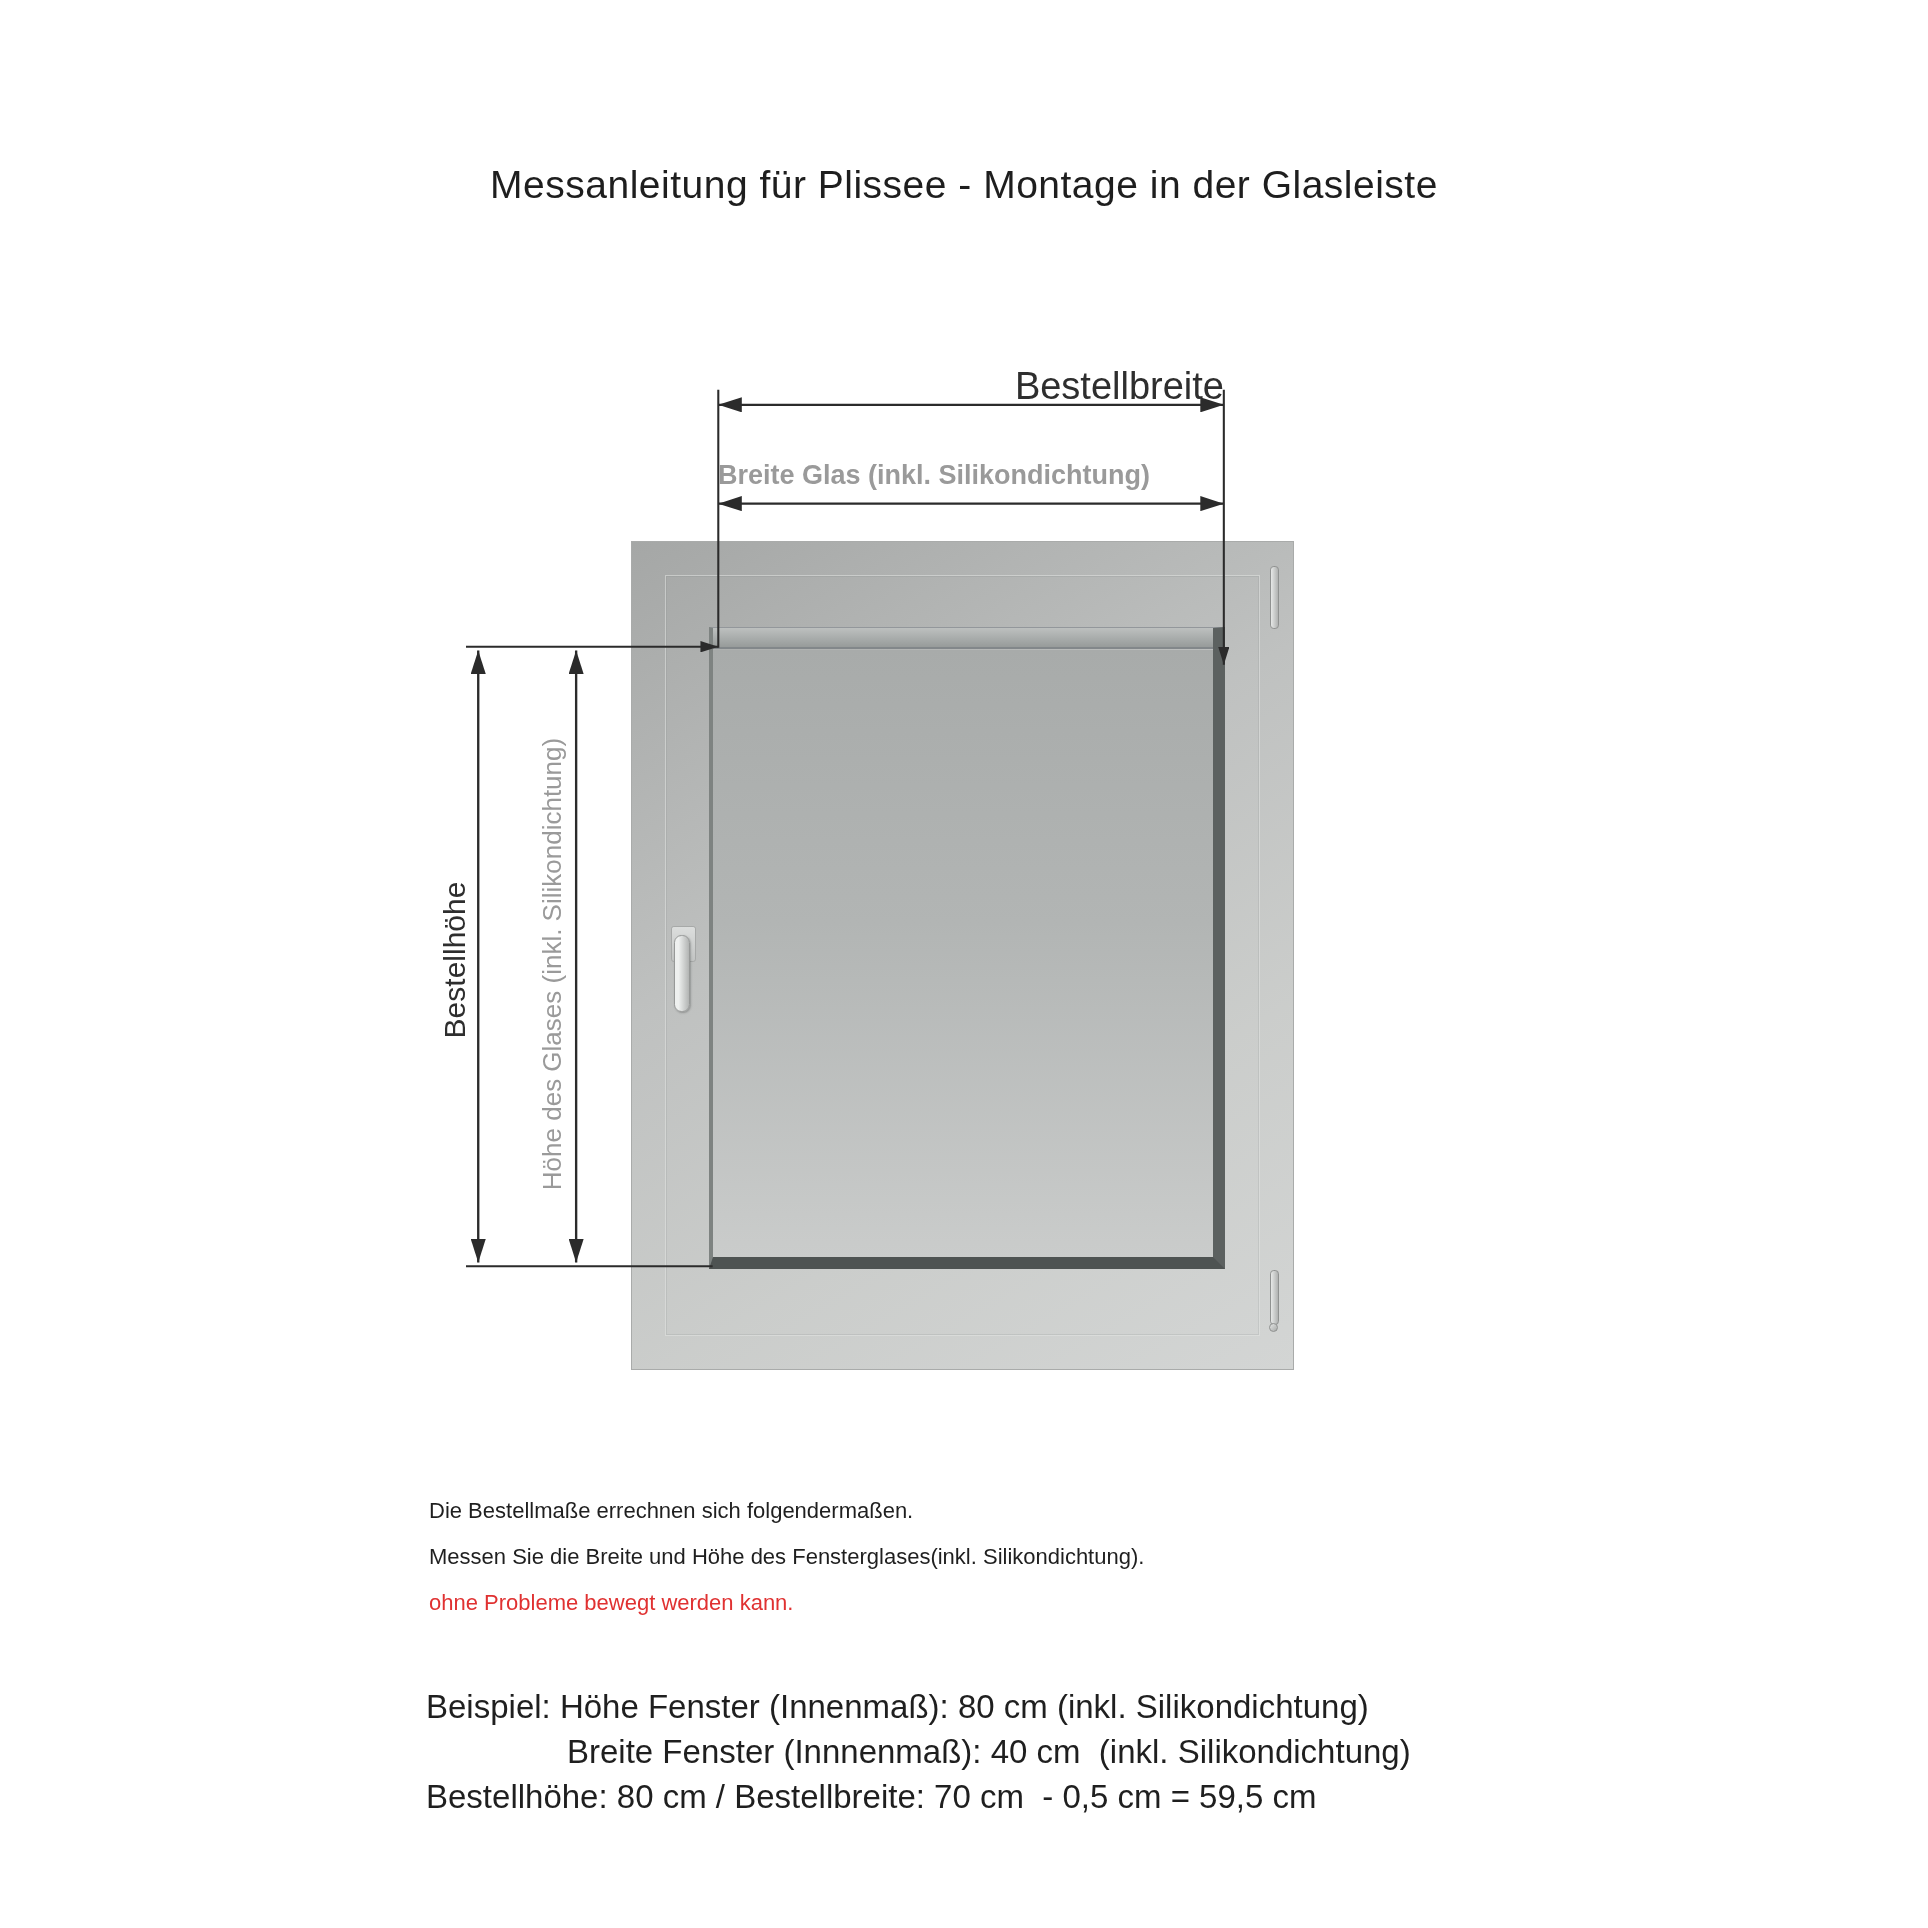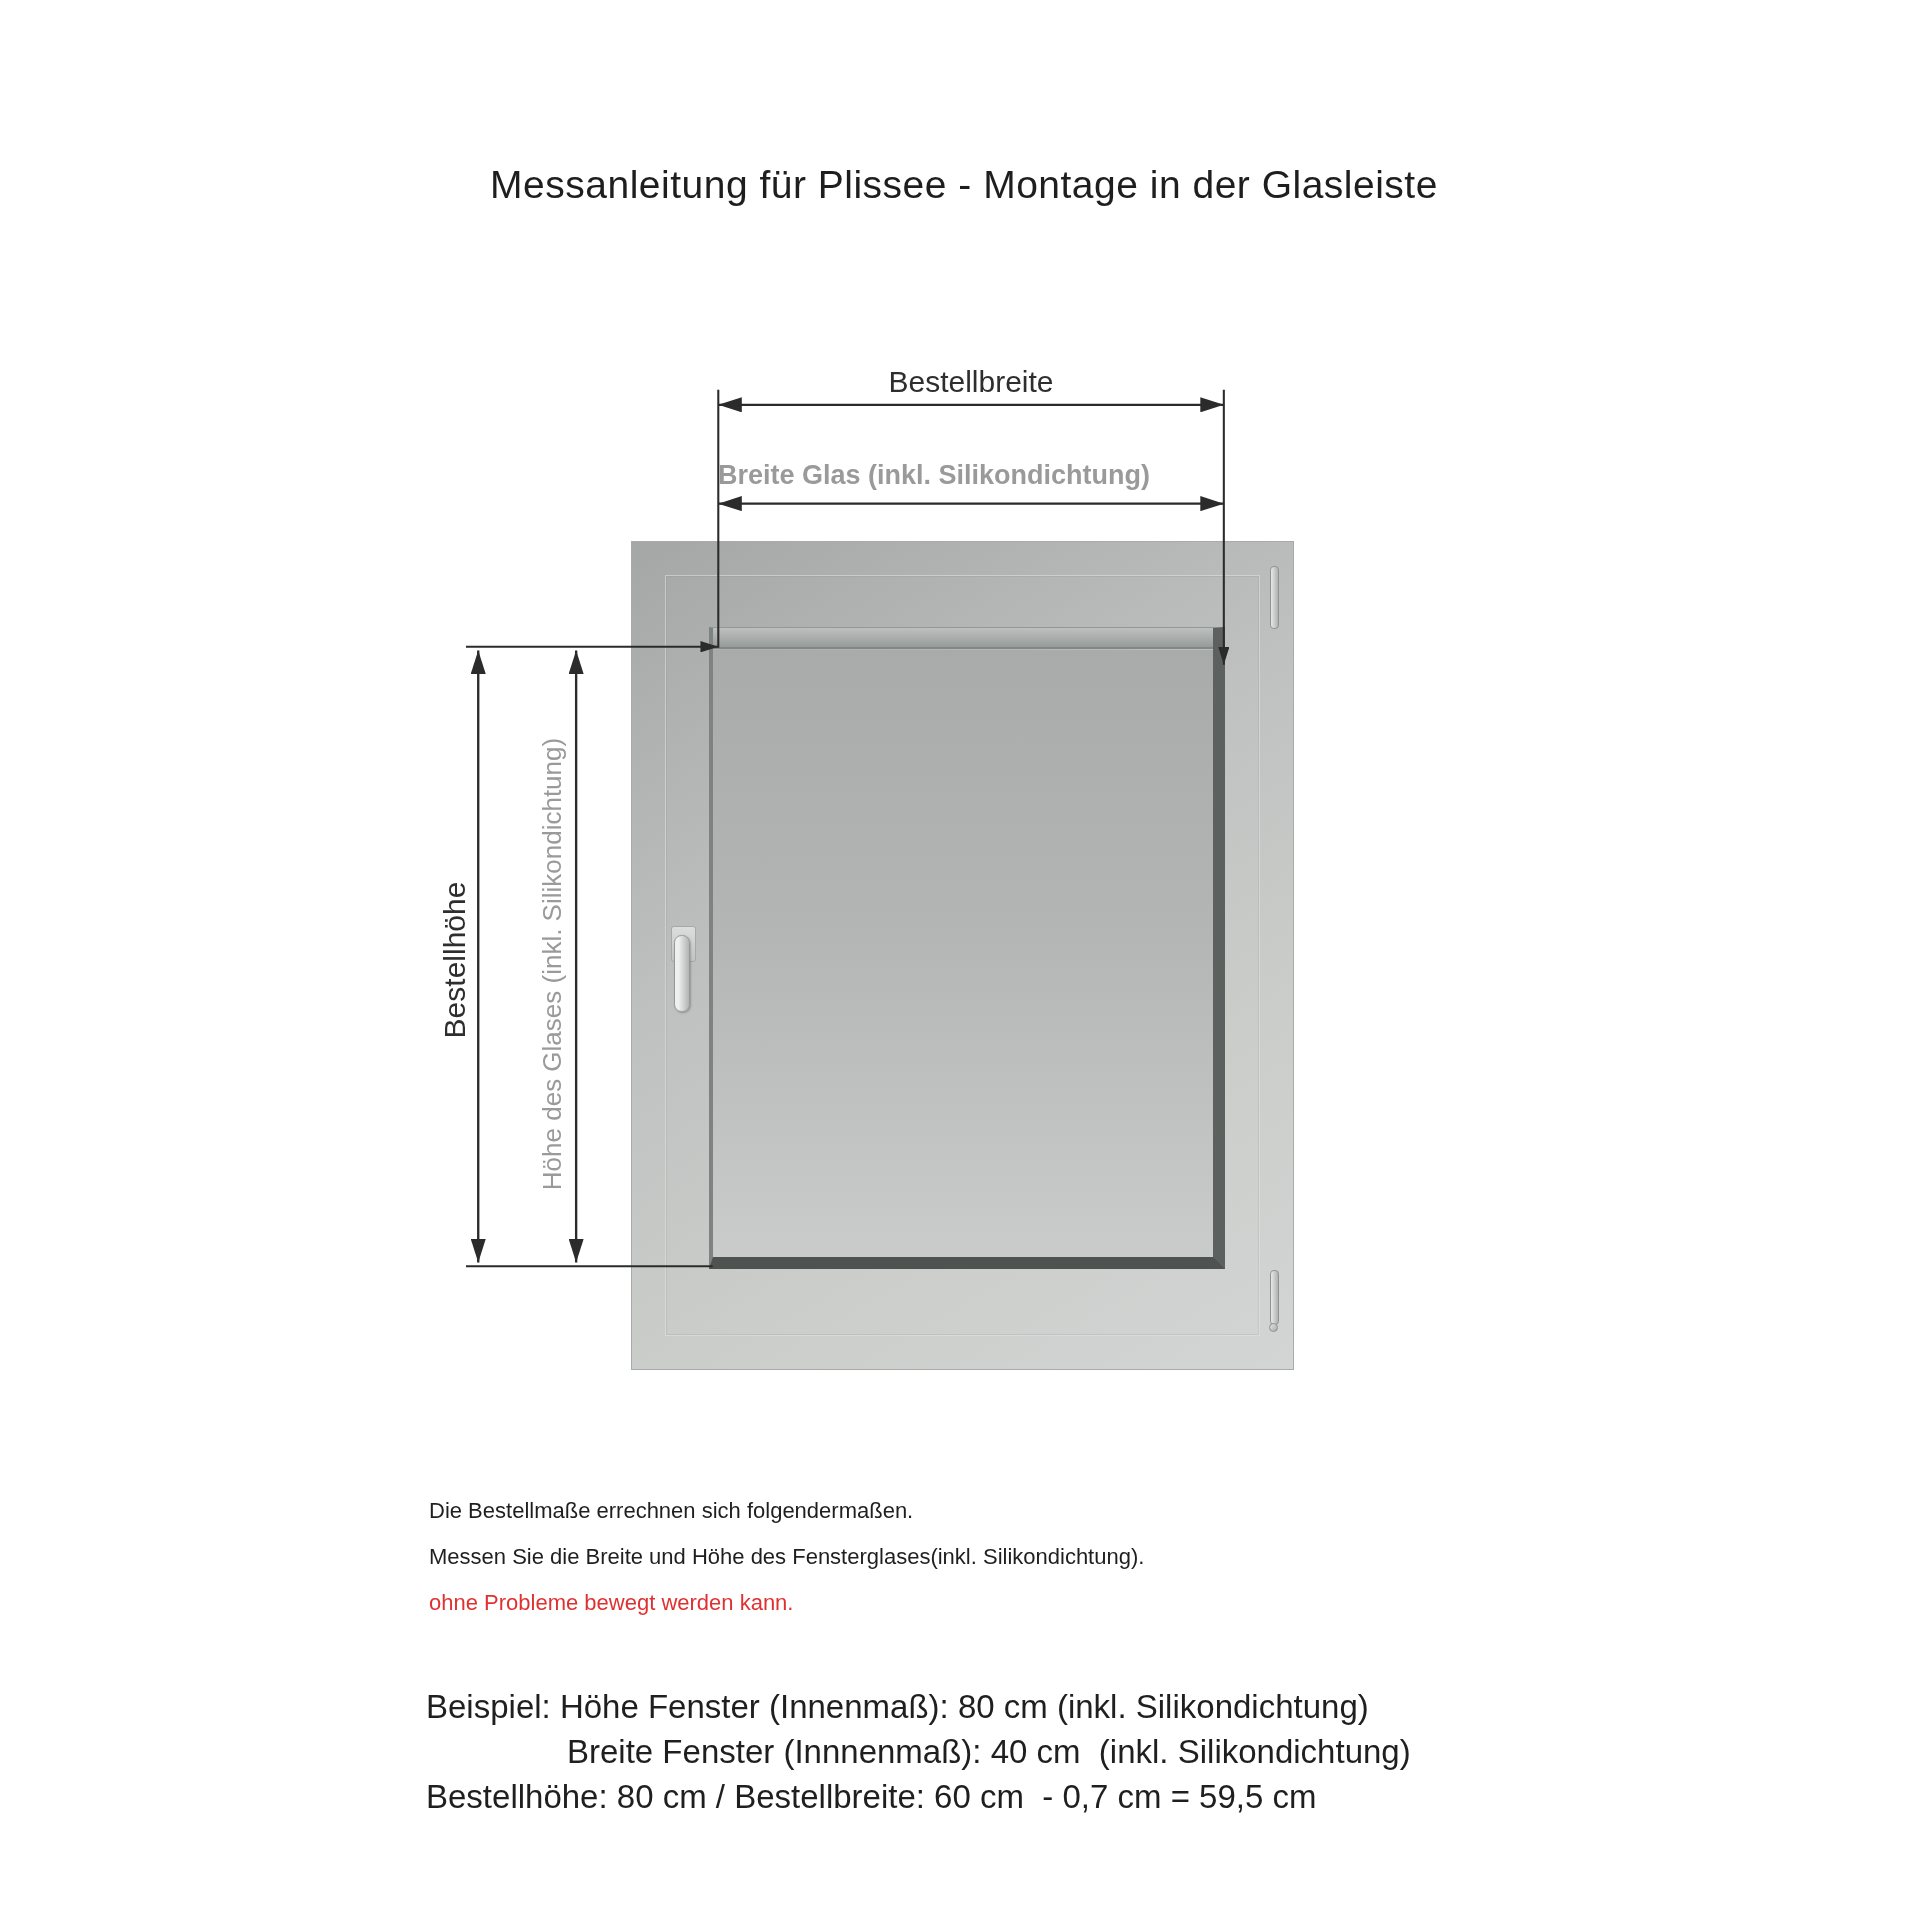--- a/index.html
+++ b/index.html
@@ -62,21 +62,21 @@
   .hinge-bottom{left:1270px;top:1270px;width:8.5px;height:55px;}
   .hinge-knob{
     left:1269px;top:1323px;width:9.4px;height:9.4px;border-radius:50%;
     background:linear-gradient(135deg,#e3e5e4,#a8aaa9);border:0.9px solid #8e908f;box-sizing:border-box;
   }
 
   
   .mlabel{white-space:nowrap;}
   .mlabel.dark{color:#2e2e2e;}
   .mlabel.gray{color:#9a9a9a;}
-  .label-order-width{left:718px;top:365px;width:506px;text-align:center;font-size:30px;}
+  .label-order-width{left:718px;top:365px;width:506px;text-align:right;font-size:38px;}
   .label-glass-width{left:718px;top:460px;width:414px;text-align:right;font-size:27px;font-weight:bold;}
   .label-order-height{
     left:455px;top:960px;font-size:30px;
     transform:translate(-50%,-50%) rotate(-90deg);
   }
   .label-glass-height{
     left:552px;top:964px;font-size:26px;
     transform:translate(-50%,-50%) rotate(-90deg);
   }
 
@@ -145,17 +145,17 @@
 
   <div class="abs instructions">
     <div class="line">Die Bestellmaße errechnen sich folgendermaßen.</div>
     <div class="line">Messen Sie die Breite und Höhe des Fensterglases(inkl. Silikondichtung).</div>
     <div class="line warn">ohne Probleme bewegt werden kann.</div>
   </div>
 
   <div class="abs example">
     <div class="line">Beispiel: Höhe Fenster (Innenmaß): 80 cm (inkl. Silikondichtung)</div>
     <div class="line indent">Breite Fenster (Innnenmaß): 40 cm  (inkl. Silikondichtung)</div>
-    <div class="line">Bestellhöhe: 80 cm / Bestellbreite: 60 cm  - 0,7 cm = 59,5 cm</div>
+    <div class="line">Bestellhöhe: 80 cm / Bestellbreite: 70 cm  - 0,5 cm = 59,5 cm</div>
   </div>
 
 </div>
 
 
 </body></html>

